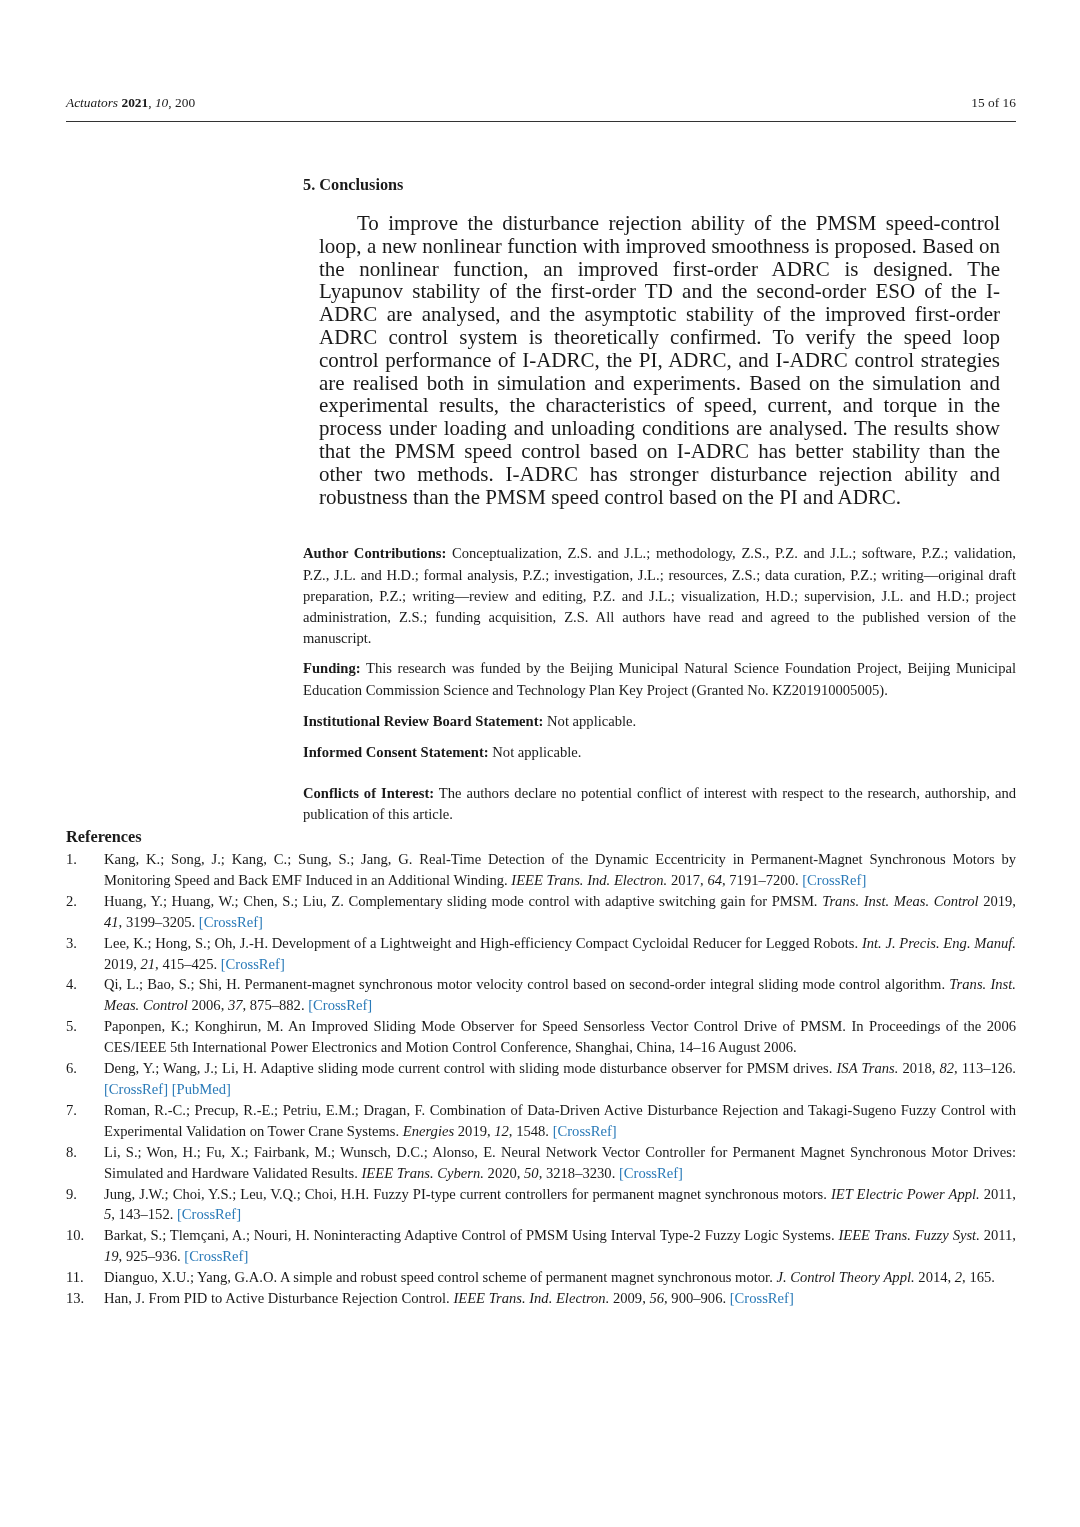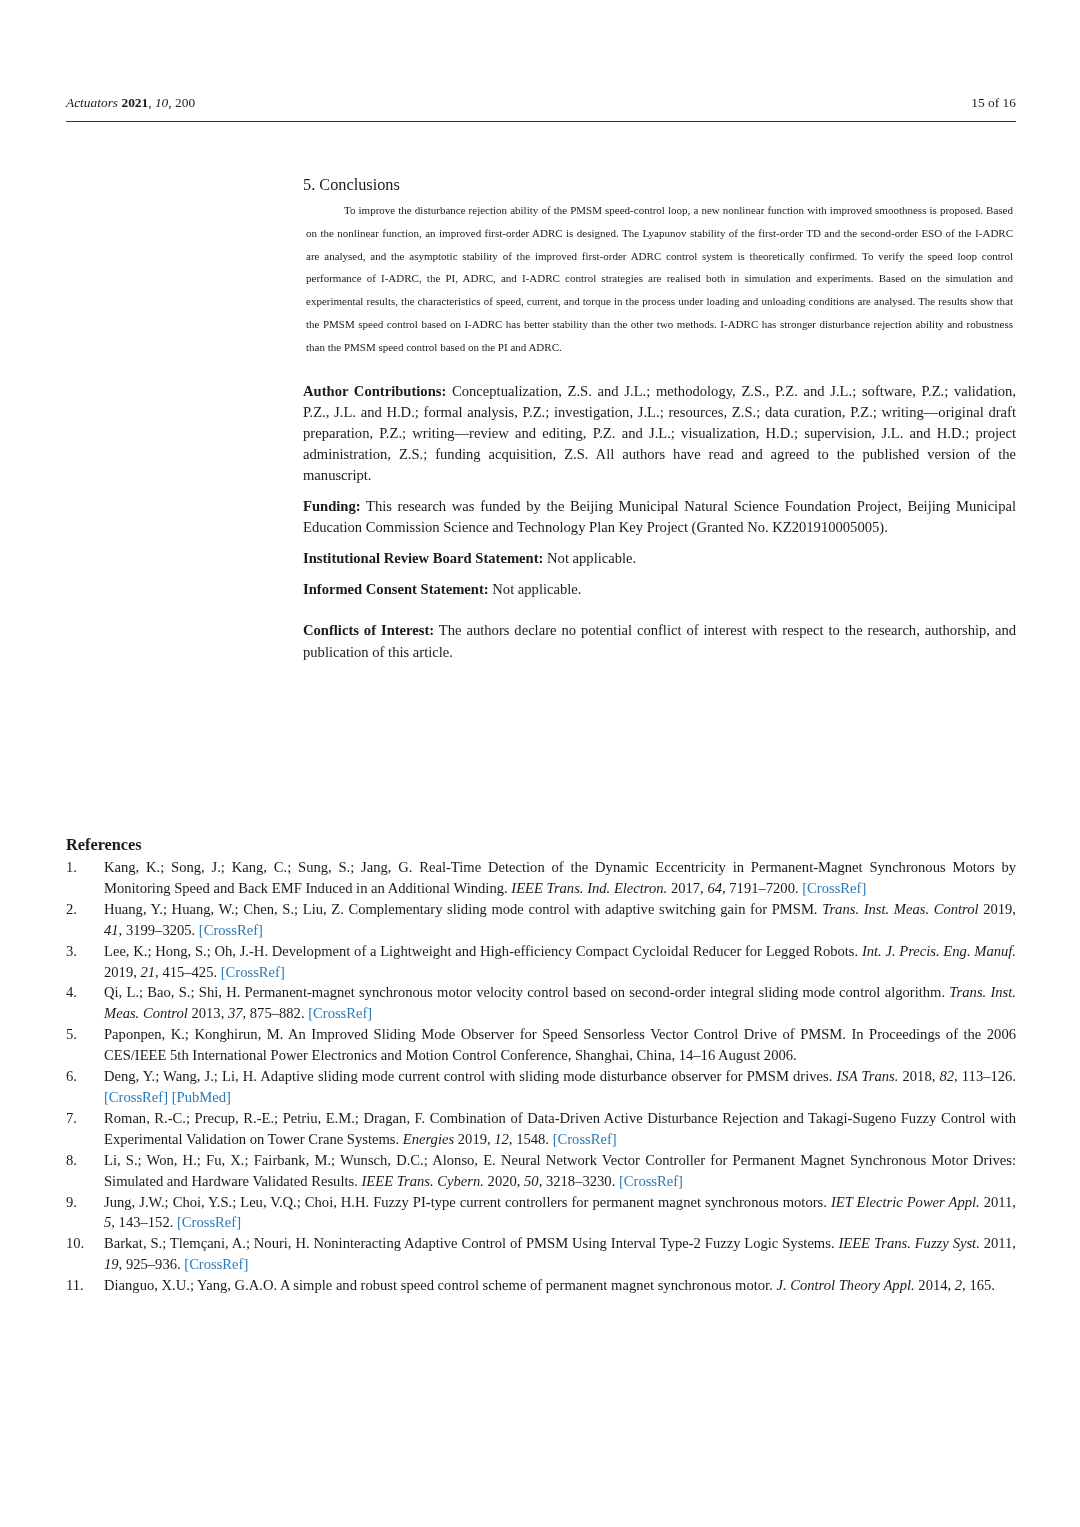--- a/index.html
+++ b/index.html
@@ -12,31 +12,31 @@
     position: absolute; left: 66px; top: 94px; width: 950px; height: 20px;
     font-size: 13.4px; line-height: 18px;
   }
   .header .left { position: absolute; left: 0; top: 0; }
   .header .right { position: absolute; right: 0; top: 0; }
   .header-rule {
     position: absolute; left: 66px; top: 121px; width: 950px; height: 0;
     border-top: 1.3px solid #333;
   }
   .main { position: absolute; left: 303px; top: 174px; width: 713px; }
-  .sec-title { font-weight: normal; font-size: 16.3px; line-height: 22px; margin: 0 0 2px 0; }
+  .sec-title { font-weight: bold; font-size: 16.3px; line-height: 22px; margin: 0 0 2px 0; }
   .body-para {
-    font-size: 11px; line-height: 22.8px; text-align: justify;
-    text-indent: 38px; margin: 3px; hyphens: manual;
+    font-size: 21px; line-height: 22.8px; text-align: justify;
+    text-indent: 38px; margin: 16px; hyphens: manual;
   }
   .back {
     font-size: 14.6px; line-height: 21.2px; text-align: justify; margin: 0;
   }
   .back b { font-weight: bold; }
   .refs { position: absolute; left: 66px; top: 822px; width: 950px; }
-  .refs-title { font-weight: bold; font-size: 16.3px; line-height: 22px; margin: 12px 0 1px 0; }
+  .refs-title { font-weight: bold; font-size: 16.3px; line-height: 22px; margin: 4px 0 1px 0; }
   .ref {
     position: relative; padding-left: 38px; font-size: 14.6px; line-height: 20.9px;
     text-align: justify; margin: 0 0 0 0;
   }
   .ref-num { position: absolute; left: 0; top: 0; }
   .ref i { }
   .ref b { font-weight: normal; }
   .link { color: #2a7ab8; }
 </style>
 </head>
@@ -64,22 +64,23 @@
   <div style="height:10px"></div>
   <p class="back"><b>Conflicts of Interest:</b><span> The authors declare no potential conflict of interest with respect to the research, authorship, and publication of this article.</span></p>
 </div>
 
 <div class="refs">
   <div class="refs-title">References</div>
   <div id="ref-list">
       <div class="ref"><span class="ref-num">1.</span><span>Kang, K.; Song, J.; Kang, C.; Sung, S.; Jang, G. Real-Time Detection of the Dynamic Eccentricity in Permanent-Magnet Synchronous Motors by Monitoring Speed and Back EMF Induced in an Additional Winding. </span><i>IEEE Trans. Ind. Electron.</i><span> </span><b>2017</b><span>, </span><i>64</i><span>, 7191–7200. </span><span class="link" style="color: rgb(42, 122, 184);">[CrossRef]</span></div>
       <div class="ref"><span class="ref-num">2.</span><span>Huang, Y.; Huang, W.; Chen, S.; Liu, Z. Complementary sliding mode control with adaptive switching gain for PMSM. </span><i>Trans. Inst. Meas. Control</i><span> </span><b>2019</b><span>, </span><i>41</i><span>, 3199–3205. </span><span class="link" style="color: rgb(42, 122, 184);">[CrossRef]</span></div>
       <div class="ref"><span class="ref-num">3.</span><span>Lee, K.; Hong, S.; Oh, J.-H. Development of a Lightweight and High-efficiency Compact Cycloidal Reducer for Legged Robots. </span><i>Int. J. Precis. Eng. Manuf.</i><span> </span><b>2019</b><span>, </span><i>21</i><span>, 415–425. </span><span class="link" style="color: rgb(42, 122, 184);">[CrossRef]</span></div>
-      <div class="ref"><span class="ref-num">4.</span><span>Qi, L.; Bao, S.; Shi, H. Permanent-magnet synchronous motor velocity control based on second-order integral sliding mode control algorithm. </span><i>Trans. Inst. Meas. Control</i><span> </span><b>2013</b><span>, </span><i>37</i><span>, 875–882. </span><span class="link" style="color: rgb(42, 122, 184);">[CrossRef]</span></div>
+      <div class="ref"><span class="ref-num">4.</span><span>Qi, L.; Bao, S.; Shi, H. Permanent-magnet synchronous motor velocity control based on second-order integral sliding mode control algorithm. </span><i>Trans. Inst. Meas. Control</i><span> </span><b>2006</b><span>, </span><i>37</i><span>, 875–882. </span><span class="link" style="color: rgb(42, 122, 184);">[CrossRef]</span></div>
       <div class="ref"><span class="ref-num">5.</span><span>Paponpen, K.; Konghirun, M. An Improved Sliding Mode Observer for Speed Sensorless Vector Control Drive of PMSM. In Proceedings of the 2006 CES/IEEE 5th International Power Electronics and Motion Control Conference, Shanghai, China, 14–16 August 2006.</span></div>
       <div class="ref"><span class="ref-num">6.</span><span>Deng, Y.; Wang, J.; Li, H. Adaptive sliding mode current control with sliding mode disturbance observer for PMSM drives. </span><i>ISA Trans.</i><span> </span><b>2018</b><span>, </span><i>82</i><span>, 113–126. </span><span class="link" style="color: rgb(42, 122, 184);">[CrossRef]</span><span> </span><span class="link" style="color: rgb(42, 122, 184);">[PubMed]</span></div>
       <div class="ref"><span class="ref-num">7.</span><span>Roman, R.-C.; Precup, R.-E.; Petriu, E.M.; Dragan, F. Combination of Data-Driven Active Disturbance Rejection and Takagi-Sugeno Fuzzy Control with Experimental Validation on Tower Crane Systems. </span><i>Energies</i><span> </span><b>2019</b><span>, </span><i>12</i><span>, 1548. </span><span class="link" style="color: rgb(42, 122, 184);">[CrossRef]</span></div>
       <div class="ref"><span class="ref-num">8.</span><span>Li, S.; Won, H.; Fu, X.; Fairbank, M.; Wunsch, D.C.; Alonso, E. Neural Network Vector Controller for Permanent Magnet Synchronous Motor Drives: Simulated and Hardware Validated Results. </span><i>IEEE Trans. Cybern.</i><span> </span><b>2020</b><span>, </span><i>50</i><span>, 3218–3230. </span><span class="link" style="color: rgb(42, 122, 184);">[CrossRef]</span></div>
       <div class="ref"><span class="ref-num">9.</span><span>Jung, J.W.; Choi, Y.S.; Leu, V.Q.; Choi, H.H. Fuzzy PI-type current controllers for permanent magnet synchronous motors. </span><i>IET Electric Power Appl.</i><span> </span><b>2011</b><span>, </span><i>5</i><span>, 143–152. </span><span class="link" style="color: rgb(42, 122, 184);">[CrossRef]</span></div>
       <div class="ref"><span class="ref-num">10.</span><span>Barkat, S.; Tlemçani, A.; Nouri, H. Noninteracting Adaptive Control of PMSM Using Interval Type-2 Fuzzy Logic Systems. </span><i>IEEE Trans. Fuzzy Syst.</i><span> </span><b>2011</b><span>, </span><i>19</i><span>, 925–936. </span><span class="link" style="color: rgb(42, 122, 184);">[CrossRef]</span></div>
       <div class="ref"><span class="ref-num">11.</span><span>Dianguo, X.U.; Yang, G.A.O. A simple and robust speed control scheme of permanent magnet synchronous motor. </span><i>J. Control Theory Appl.</i><span> </span><b>2014</b><span>, </span><i>2</i><span>, 165.</span></div>
+      <div class="ref"><span class="ref-num">13.</span><span>Han, J. From PID to Active Disturbance Rejection Control. </span><i>IEEE Trans. Ind. Electron.</i><span> </span><b>2009</b><span>, </span><i>56</i><span>, 900–906. </span><span class="link" style="color: rgb(42, 122, 184);">[CrossRef]</span></div>
     </div>
 </div>
 
 </body></html>

